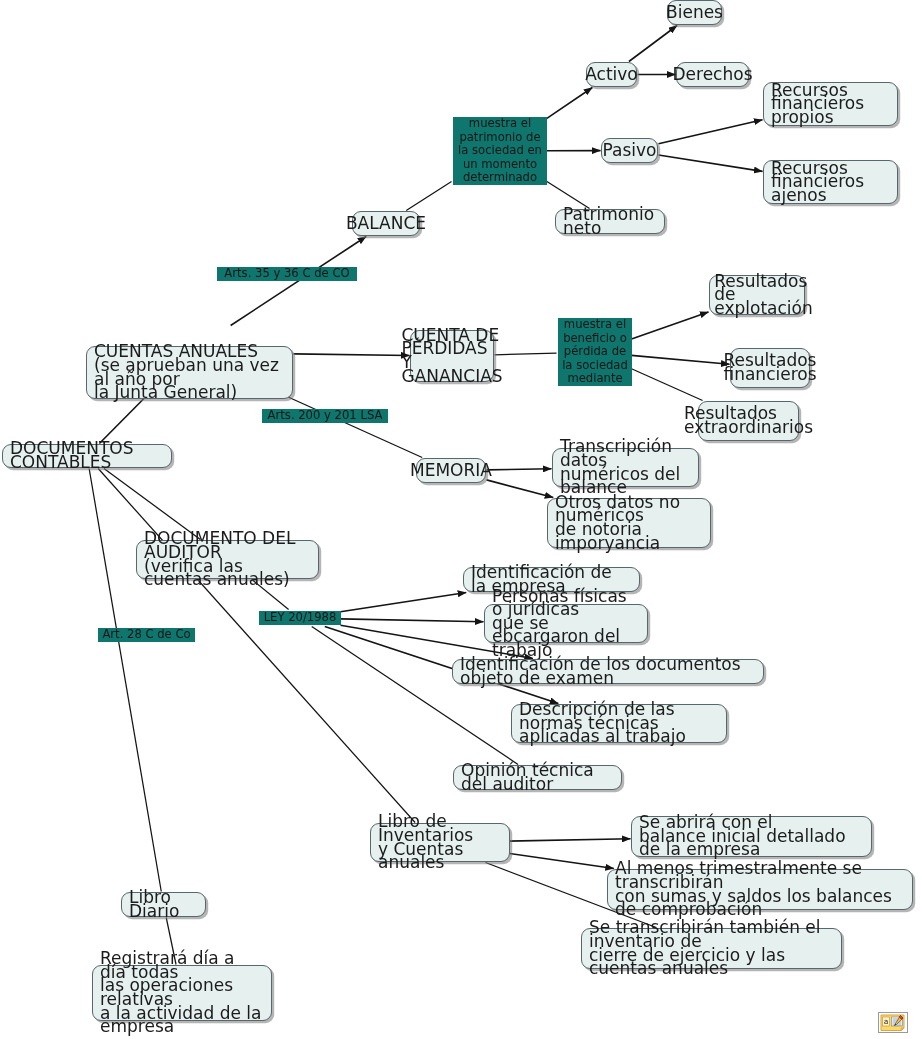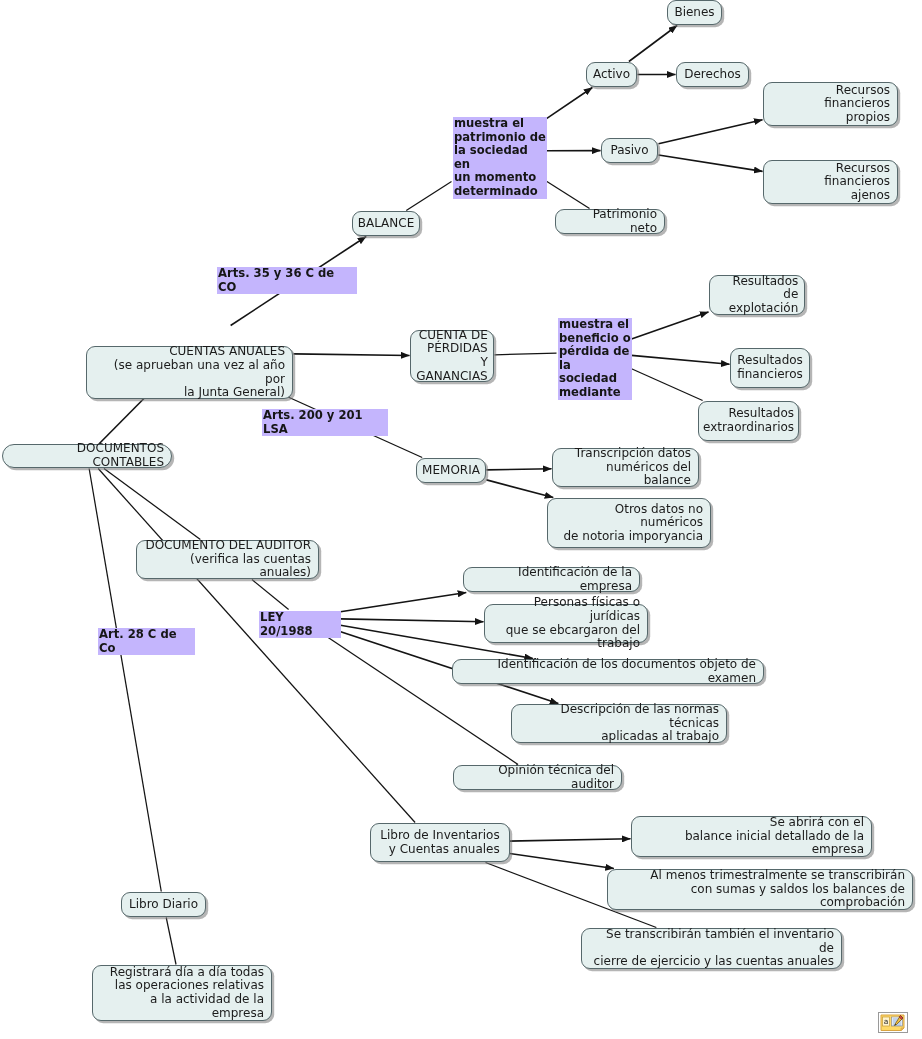--- a/index.html
+++ b/index.html
@@ -26,42 +26,41 @@
     height: 1039px;
     pointer-events: none;
   }
   .node {
     position: absolute;
     box-sizing: border-box;
     background: #e5f0ef;
     border: 1.2px solid #56686b;
     border-radius: 9px;
     color: #1b1b1b;
-    font-size: 12px;
+    font-size: 17px;
     line-height: 13.6px;
-    text-align: right;
+    text-align: left;
     display: flex;
     align-items: center;
     justify-content: center;
     padding: 2px 7px;
     box-shadow: 2.2px 2.2px 0 rgba(120,120,120,0.55);
     white-space: pre-line;
     z-index: 3;
   }
   .edge-label {
     position: absolute;
     color: #161616;
     font-size: 11.6px;
     line-height: 13.6px;
-    text-align: left;
+    text-align: center;
     white-space: pre-line;
-    background: #c4b5fd;
+    background: #0f766e;
     z-index: 2;
     padding: 0 1px;
-    font-weight: bold;
   }
   #note-icon {
     position: absolute;
     left: 878px;
     top: 1012px;
     width: 30px;
     height: 21px;
     z-index: 5;
   }
 </style>
@@ -105,21 +104,21 @@
         <line x1="324.78" y1="626.50" x2="558.34" y2="703.50" marker-end="url(#arrowhead)" stroke-width="1.6"></line>
         <line x1="311.71" y1="626.50" x2="518.06" y2="764.50"></line>
         <line x1="496.50" y1="841.30" x2="630.50" y2="838.78" marker-end="url(#arrowhead)" stroke-width="1.6"></line>
         <line x1="496.50" y1="851.63" x2="613.89" y2="868.50" marker-end="url(#arrowhead)" stroke-width="1.6"></line>
         <line x1="485.55" y1="862.50" x2="656.33" y2="927.50"></line>
         <line x1="166.22" y1="917.50" x2="176.04" y2="964.50"></line>
       </g>
   </svg>
 
   <div id="nodes-layer">
-      <div class="node" style="left: 2px; top: 444px; width: 170px; height: 24px; border-radius: 12px;">DOCUMENTOS CONTABLES</div>
+      <div class="node" style="left: 2px; top: 444px; width: 170px; height: 24px;">DOCUMENTOS CONTABLES</div>
       <div class="node" style="left: 86px; top: 326px; width: 207px; height: 53px; margin-top: 20px;">CUENTAS ANUALES
 (se aprueban una vez al año por
 la Junta General)</div>
       <div class="node" style="left: 352px; top: 211px; width: 68px; height: 25px;">BALANCE</div>
       <div class="node" style="left: 586px; top: 62px; width: 51px; height: 25px;">Activo</div>
       <div class="node" style="left: 667px; top: 0px; width: 55px; height: 25px;">Bienes</div>
       <div class="node" style="left: 676px; top: 62px; width: 73px; height: 25px;">Derechos</div>
       <div class="node" style="left: 601px; top: 138px; width: 57px; height: 25px;">Pasivo</div>
       <div class="node" style="left: 763px; top: 82px; width: 135px; height: 44px;">Recursos financieros
 propios</div>

